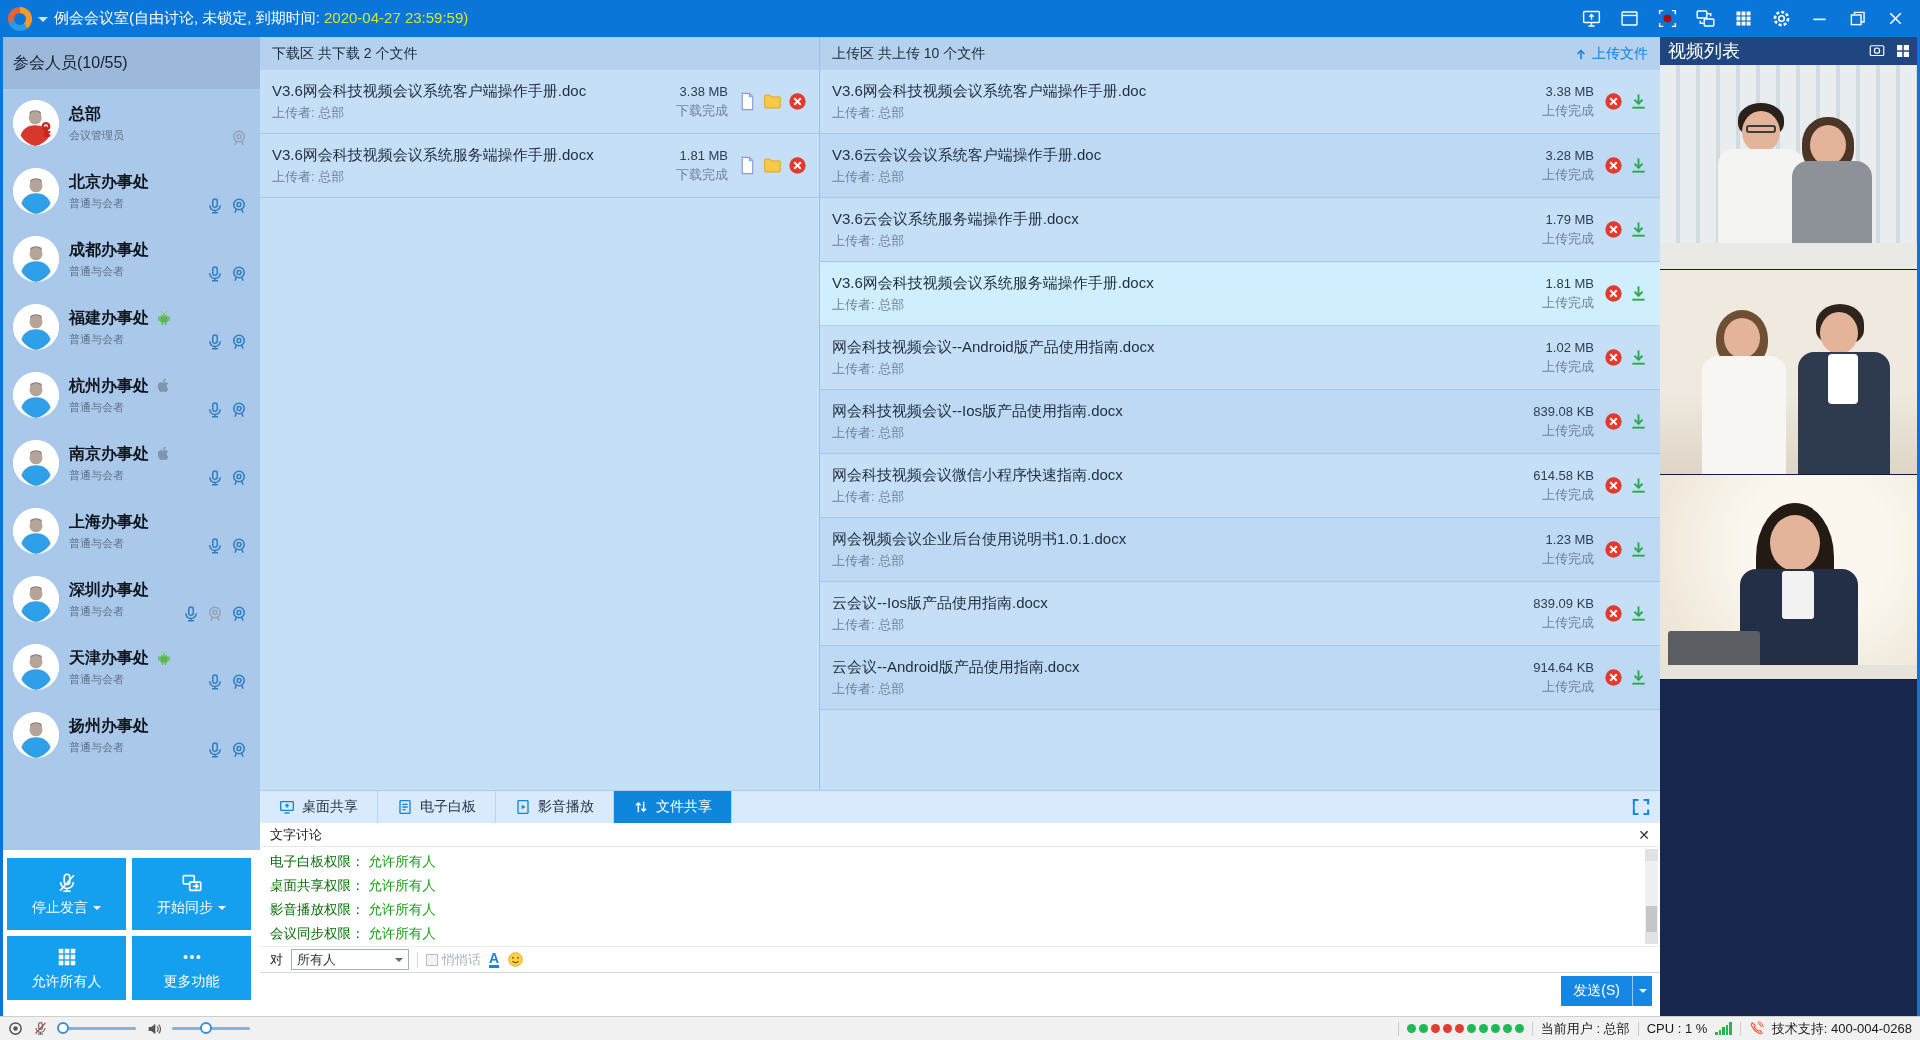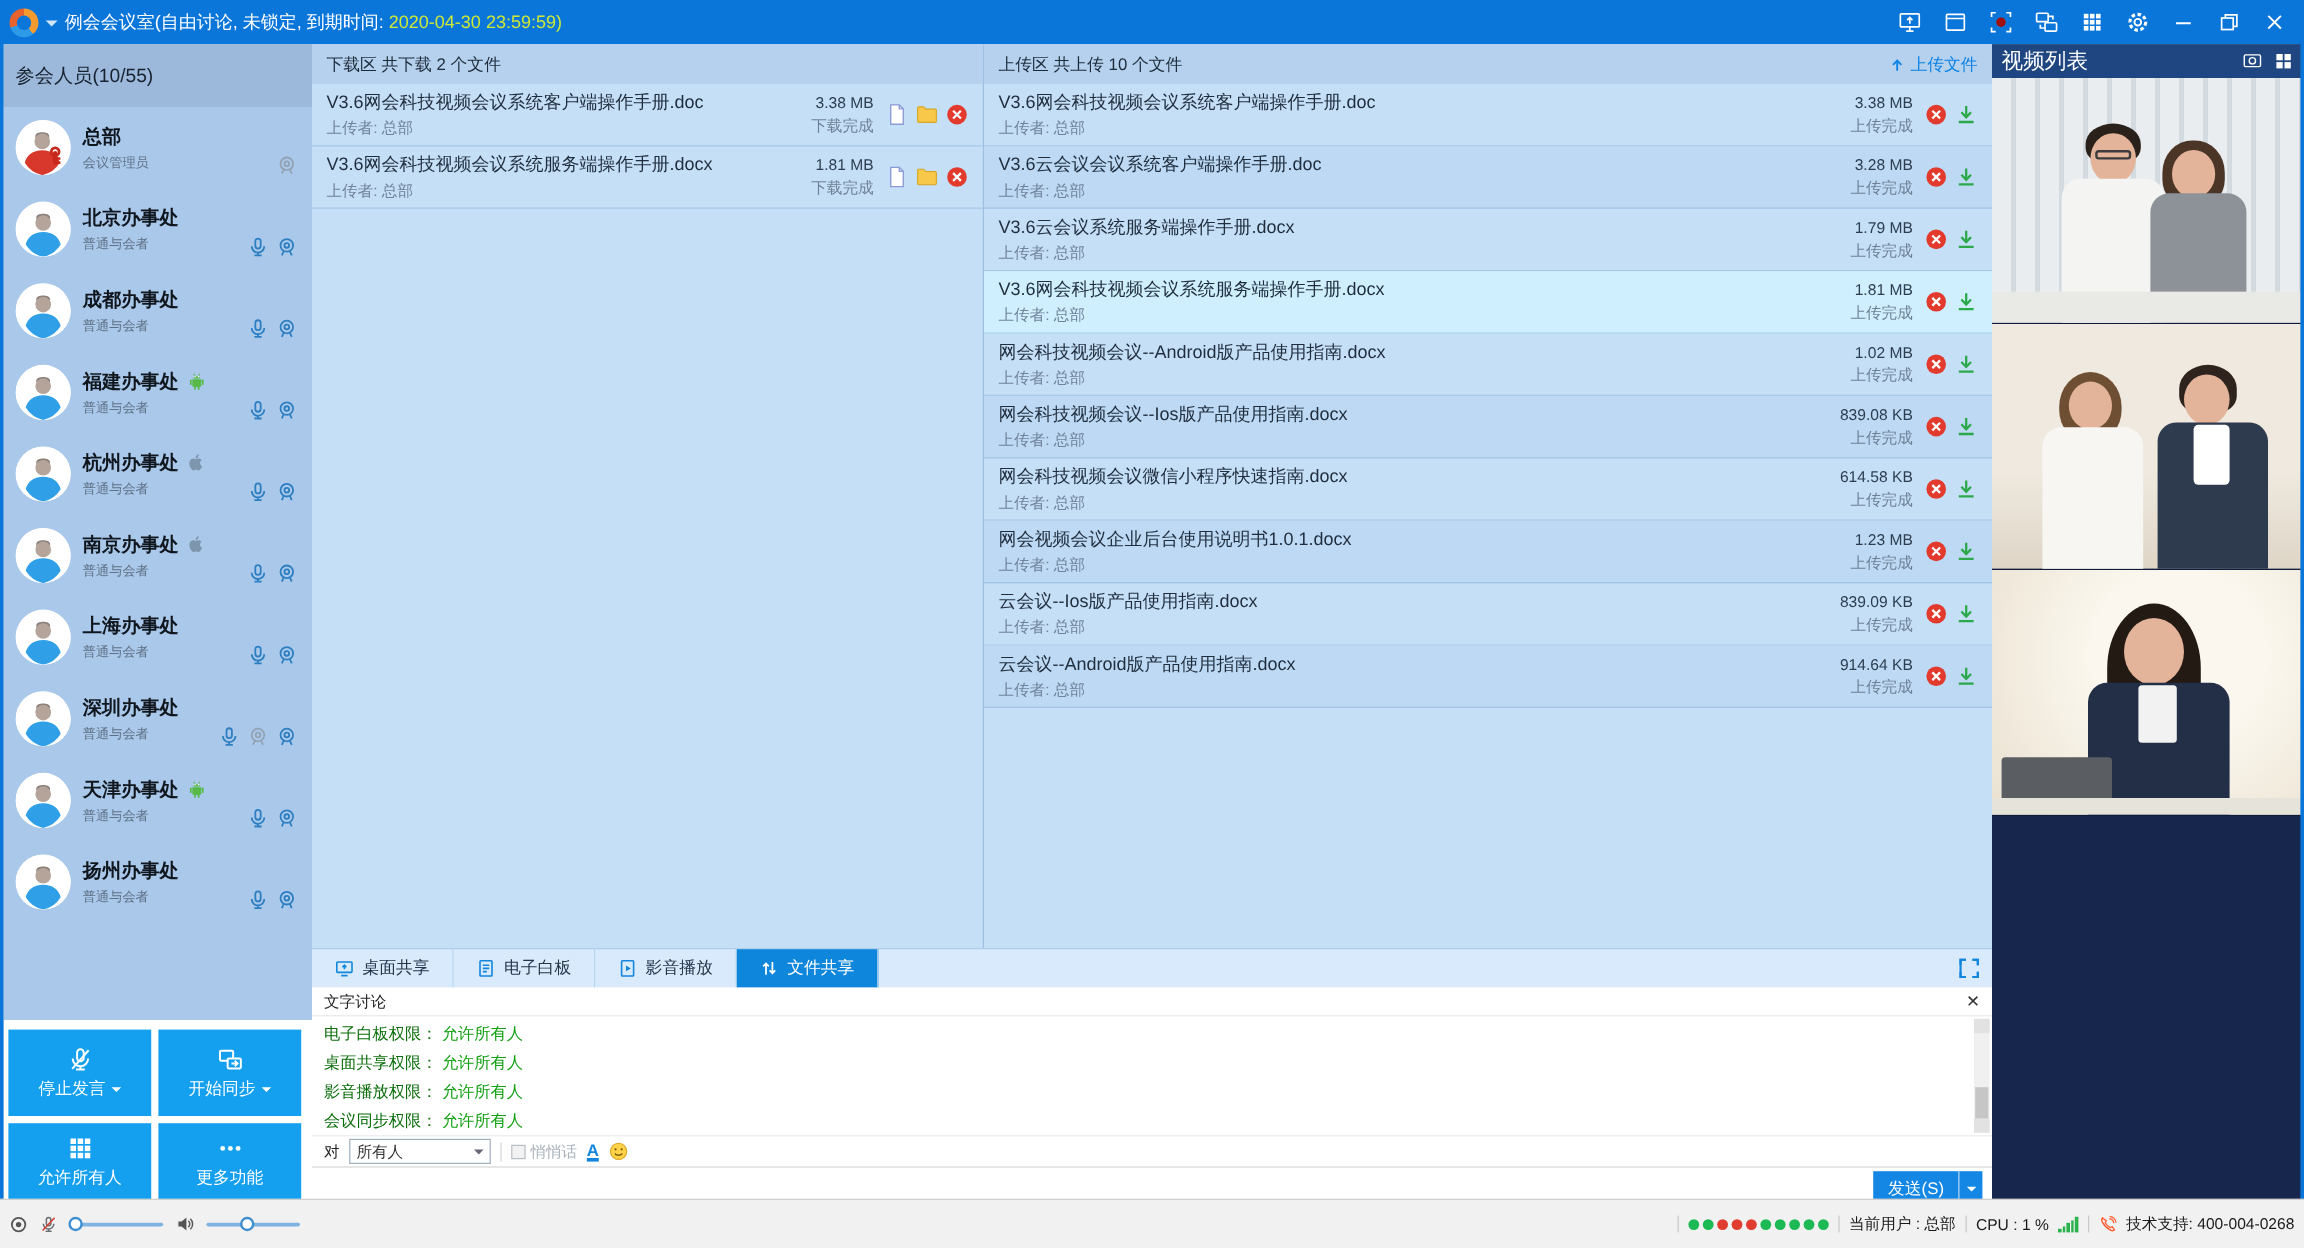--- a/index.html
+++ b/index.html
@@ -50,21 +50,21 @@
   .big-btn .lbl-line { display:flex; align-items:center; gap:5px; font-size:14px; }
   .btn-caret { width:0; height:0; border:4px solid transparent; border-top-color:#fff; margin-top:4px; }
 
   
   .filepanel { position:absolute; left:260px; top:37px; width:1400px; height:753px; background:#c5dff7; display:flex; }
   .dl-col { width:560px; border-right:1px solid #9fc0e2; display:flex; flex-direction:column; }
   .ul-col { width:840px; display:flex; flex-direction:column; }
   .file-head { height:33px; background:#b6d1ee; display:flex; align-items:center; padding:0 12px;
     font-size:14px; color:#1c2b3a; flex:none; }
   .ul-link { margin-left:auto; display:flex; align-items:center; gap:4px; color:#0b82e6; font-size:14px; cursor:default; }
-  .frow { height:52px; display:flex; align-items:center; padding:16px 12px; border-bottom:1px solid rgba(130,170,210,.45); }
+  .frow { height:64px; display:flex; align-items:center; padding:16px 12px; border-bottom:1px solid rgba(130,170,210,.45); }
   .frow.alt { background:#bdd9f4; }
   .frow.selected { background:#cfeffe; }
   .fmain { flex:1; min-width:0; }
   .fname { font-size:15px; color:#1f2d3d; white-space:nowrap; overflow:hidden; }
   .fup { font-size:13px; color:#70839a; margin-top:3px; }
   .fsize { text-align:right; margin-right:10px; flex:none; }
   .fsize .sz { font-size:13px; color:#2c3e50; }
   .fsize .st { font-size:13px; color:#6e8096; margin-top:3px; }
   .facts { display:flex; align-items:center; gap:6px; flex:none; }
   .fic { width:19px; height:19px; }
@@ -116,42 +116,42 @@
   .head { position:absolute; border-radius:50%; background:#e3b39a; }
   .hair { position:absolute; background:#3a2d26; }
   .torso { position:absolute; border-radius:16px 16px 0 0; }
   .p1 { background:repeating-linear-gradient(90deg,#e9edf0 0 16px,#d3dbe1 16px 20px); }
   .p1 .table { position:absolute; left:0; right:0; bottom:0; height:26px; background:#e9e9e6; }
   .p2 { background:linear-gradient(180deg,#efe9df 0 60%,#ded5c6 100%); }
   .p3 { background:radial-gradient(circle at 60% 35%, #fbf7ee 0 35%, #e9e0cf 100%); }
   .lap { position:absolute; background:#5a5e63; }
 
   
-  .bottombar { position:absolute; left:0; bottom:0; width:1920px; height:41px; background:#f1f1f1;
+  .bottombar { position:absolute; left:0; bottom:0; width:1920px; height:24px; background:#f1f1f1;
     border-top:1px solid #cfcfcf; display:flex; align-items:center; z-index:60; padding:0 8px; }
   .bb-left { display:flex; align-items:center; gap:10px; }
   .slider { width:78px; height:3px; background:#7fb3e0; position:relative; border-radius:2px; }
   .slider .knob { position:absolute; top:-5px; width:12px; height:12px; border-radius:50%;
     background:#fff; border:2px solid #3e8fd0; }
   .bb-right { margin-left:auto; display:flex; align-items:center; gap:8px; }
   .bsep { width:1px; height:14px; background:#c9c9c9; }
   .dots { display:flex; gap:3px; }
   .dot { width:9px; height:9px; border-radius:50%; }
   .dot.green { background:#1db954; } .dot.red { background:#e03c2f; }
   .bb-text { font-size:13px; color:#1a1a1a; white-space:nowrap; }
   .bars { display:flex; align-items:flex-end; gap:1px; height:13px; }
   .bars i { width:2.5px; background:#2bb24c; display:block; }
 </style>
 </head>
 <body>
 
 <div class="titlebar">
   <div class="logo"></div>
   <div class="title-caret"></div>
-  <div class="title-text"><span>例会会议室(自由讨论, 未锁定, 到期时间: </span><span class="title-time">2020-04-30 23:59:59)</span></div>
+  <div class="title-text"><span>例会会议室(自由讨论, 未锁定, 到期时间: </span><span class="title-time">2020-04-27 23:59:59)</span></div>
   <div class="tb-icons" id="tb-icons">
       <span class="tb-btn">
         <svg width="21" height="21" viewBox="0 0 24 24">
           <g fill="none" stroke="#fff" stroke-width="1.6">
             <rect x="3" y="4" width="18" height="12.5" rx="1"></rect>
             <path d="M12 7.5v6M9.5 10L12 7.5 14.5 10"></path>
             <path d="M8.5 20.5h7M12 16.5v4"></path>
           </g>
         </svg>
       </span>

